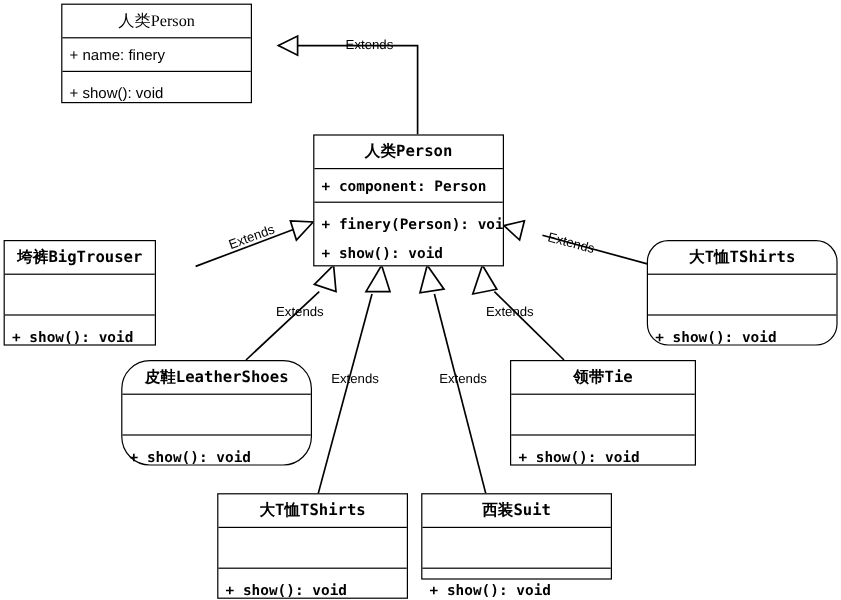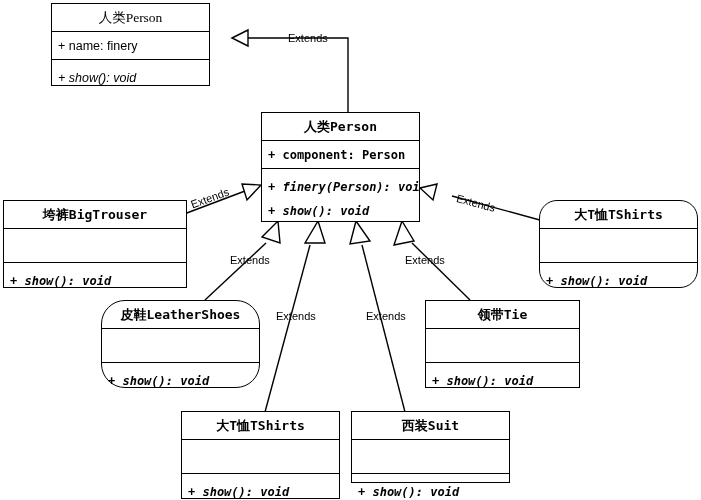--- a/index.html
+++ b/index.html
@@ -62,21 +62,20 @@
     line-height: 28px;
   }
   .uml-ops {
     padding-top: 6px;
     padding-bottom: 6px;
   }
   .uml-ops .op {
     height: 24px;
     line-height: 24px;
     white-space: nowrap;
-    font-style: italic;
   }
   .mono {
     font-family: "DejaVu Sans Mono", "Liberation Mono", monospace;
     font-weight: bold;
     font-size: 12px;
   }
   .sans {
     font-family: "Liberation Sans", sans-serif;
     font-size: 12.5px;
   }
@@ -146,21 +145,21 @@
 
   <div class="uml-class" style="left:261px; top:112px; width:159px; height:110px;">
     <div class="uml-row uml-title">人类Person</div>
     <div class="uml-row uml-attr mono">+ component: Person</div>
     <div class="uml-row uml-ops">
       <div class="op mono">+ finery(Person): void</div>
       <div class="op mono">+ show(): void</div>
     </div>
   </div>
 
-  <div class="uml-class" style="left:3px; top:200px; width:184px; height:88px;">
+  <div class="uml-class" style="left:3px; top:200px; width:127px; height:88px;">
     <div class="uml-row uml-title">垮裤BigTrouser</div>
     <div class="uml-row uml-attr empty-row"></div>
     <div class="uml-row uml-ops">
       <div class="op mono">+ show(): void</div>
     </div>
   </div>
 
   <div class="uml-class" style="left:539px; top:200px; width:159px; height:88px;border-radius:18px;">
     <div class="uml-row uml-title">大T恤TShirts</div>
     <div class="uml-row uml-attr empty-row"></div>

